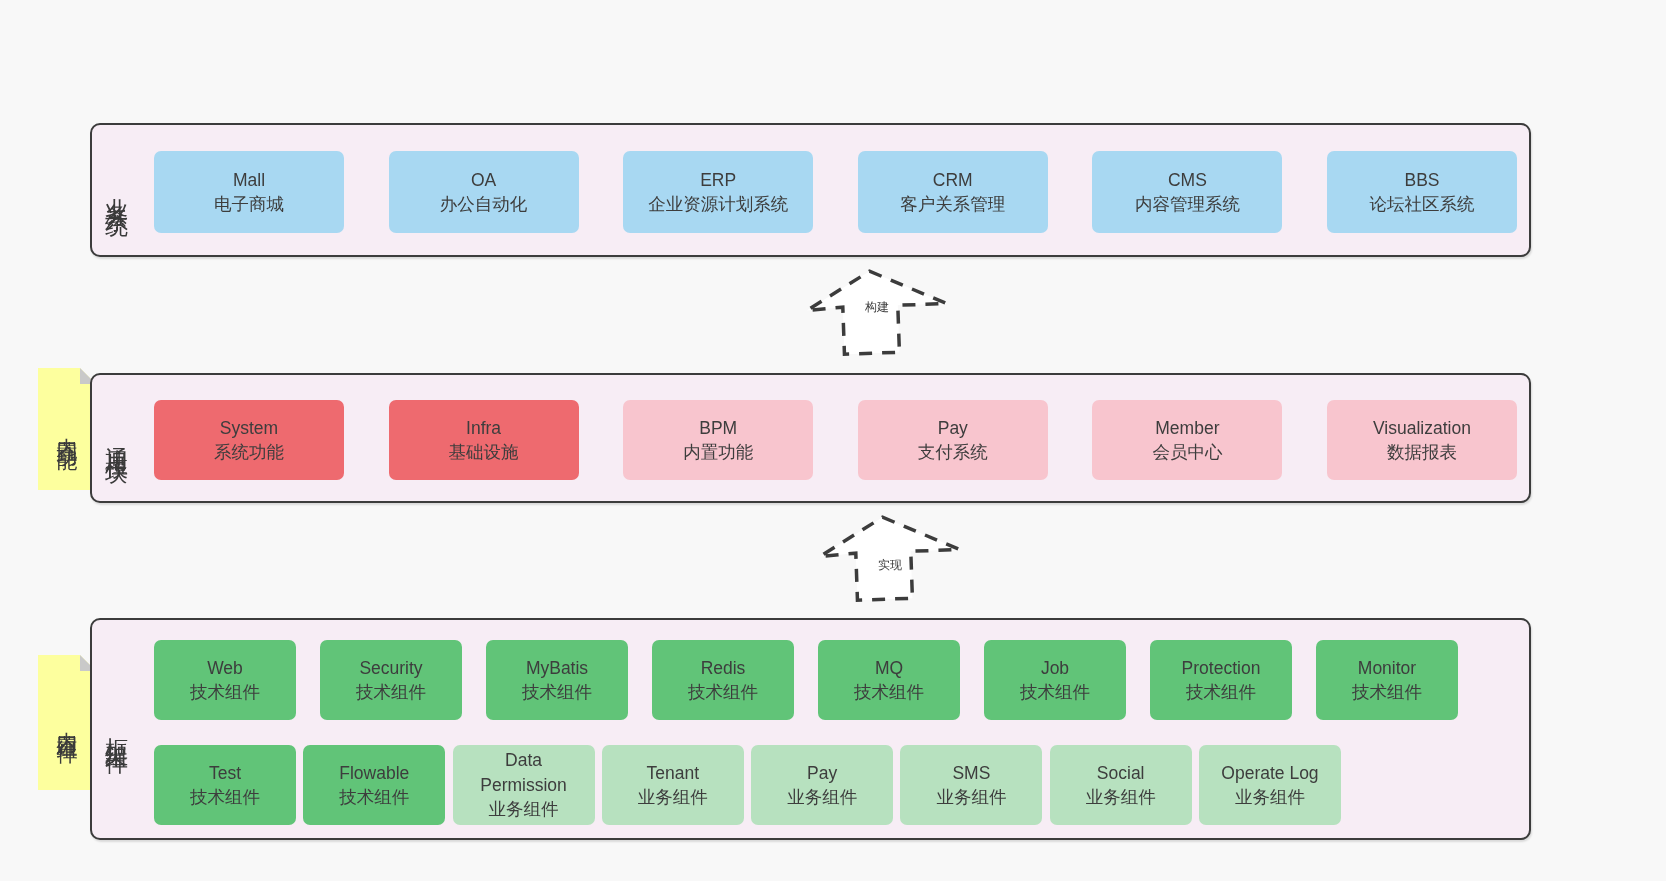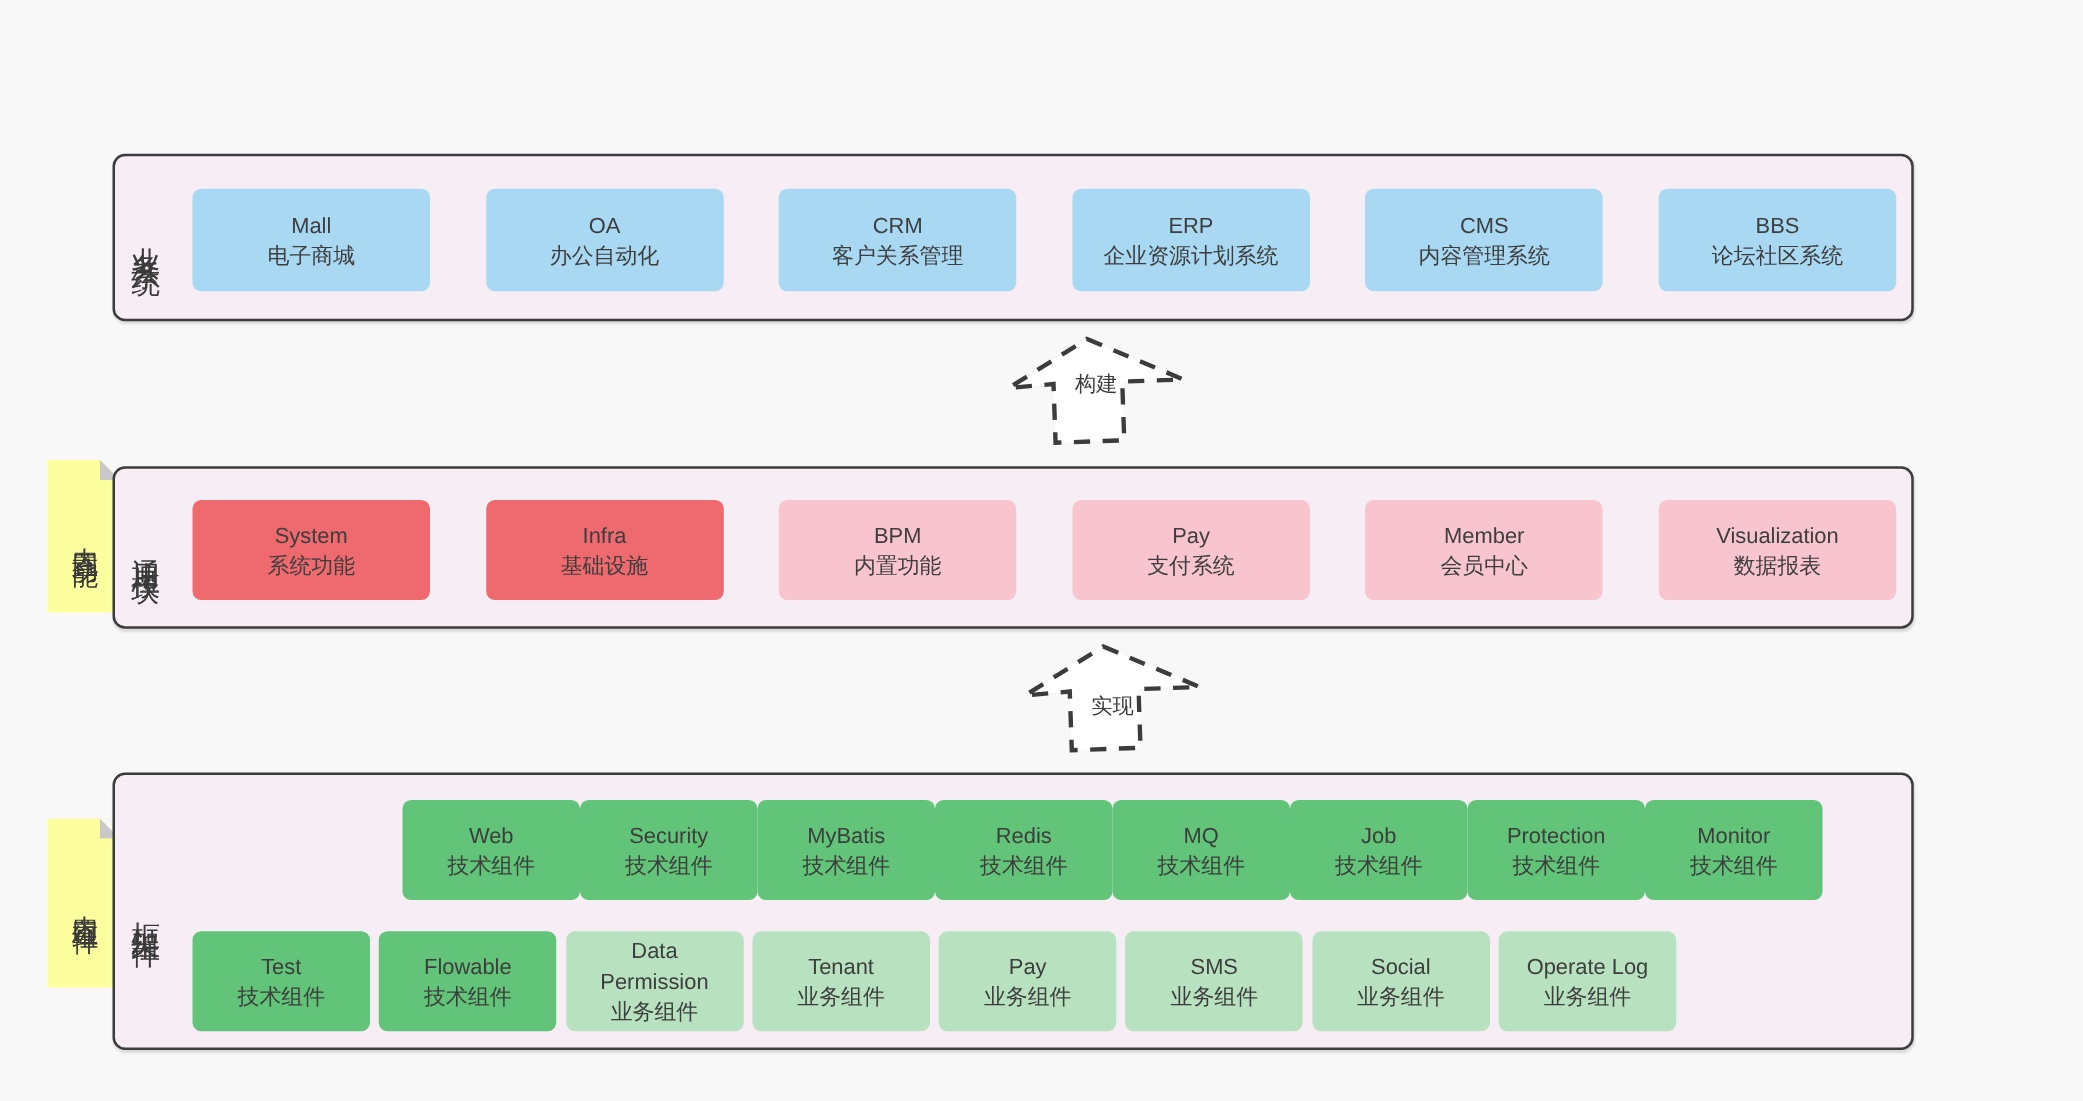--- a/index.html
+++ b/index.html
@@ -34,21 +34,21 @@
     font-size:23px;color:#3a3a3a;letter-spacing:5px;
     white-space:nowrap;
   }
   
   .boxes{
     position:absolute;left:62px;
     display:flex;justify-content:space-between;
   }
   #boxes-business{top:26px;width:1363px;align-items:center;}
   #boxes-modules{top:25px;width:1363px;}
-  #boxes-framework-1{top:20px;width:1304px;justify-content:flex-end;}
+  #boxes-framework-1{top:20px;width:1304px;}
   #boxes-framework-2{top:125px;width:1187px;}
   .box{
     display:flex;flex-direction:column;
     justify-content:center;align-items:center;
     text-align:center;
     border-radius:7px;
     font-size:17.5px;line-height:1.4;color:#3d3d3d;
     box-sizing:border-box;padding:4px 8px;
   }
   .wide{width:190px;height:82px;}
@@ -68,21 +68,21 @@
     fill:#ffffff;
     stroke:var(--line,#3c3c3c);
     stroke-width:3.5;
     stroke-dasharray:13 10;
     stroke-linejoin:miter;
   }
   .arrow-label{
     position:absolute;left:50%;
     transform:translate(-50%,-50%);
     background:#ffffff;
-    font-size:17px;color:#3d3d3d;
+    font-size:12px;color:#3d3d3d;
     padding:1px 2px;white-space:nowrap;
   }
   #arrow-build .arrow-label{top:44%;}
   #arrow-implement .arrow-label{top:58%;}
   
   .note{
     position:absolute;left:38px;width:58px;
     background:var(--yellow,#fdff9e);
     z-index:0;
     display:flex;align-items:center;justify-content:center;
@@ -124,26 +124,26 @@
     <div class="boxes" id="boxes-business">
         <div class="box wide blue">
           <div>Mall</div>
           <div>电子商城</div>
         </div>
         <div class="box wide blue">
           <div>OA</div>
           <div>办公自动化</div>
         </div>
         <div class="box wide blue">
+          <div>ERP</div>
+          <div>企业资源计划系统</div>
+        </div>
+        <div class="box wide blue">
           <div>CRM</div>
           <div>客户关系管理</div>
-        </div>
-        <div class="box wide blue">
-          <div>ERP</div>
-          <div>企业资源计划系统</div>
         </div>
         <div class="box wide blue">
           <div>CMS</div>
           <div>内容管理系统</div>
         </div>
         <div class="box wide blue">
           <div>BBS</div>
           <div>论坛社区系统</div>
         </div>
       </div>

